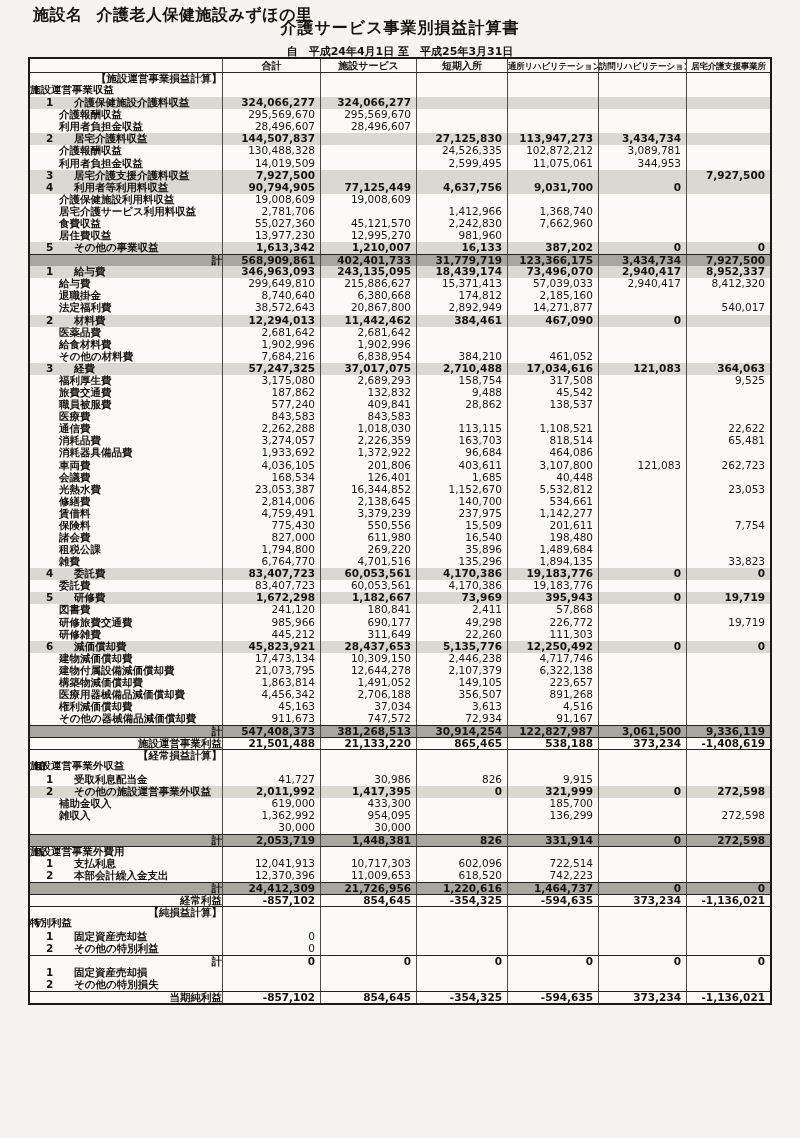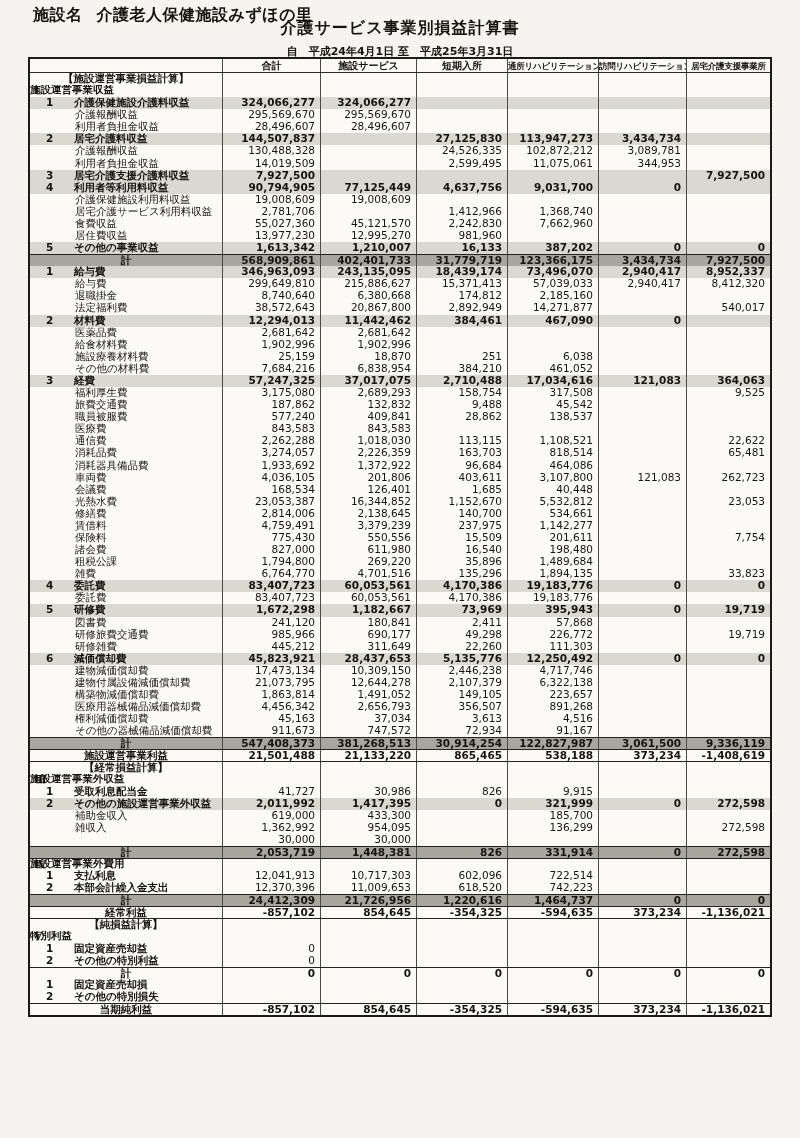--- a/index.html
+++ b/index.html
@@ -49,22 +49,22 @@
   .val{
     text-align:right;padding-right:5px;font-size:10.5px;line-height:11.8px;
   }
   .num{
     position:absolute;top:0;left:16px;font-weight:bold;
     font-size:10.5px;line-height:11.8px;
   }
   .sec .num{left:4px;font-family:"DejaVu Serif","Liberation Serif",serif;letter-spacing:-1px;}
   .sec .lt{font-family:Liberation Mono, monospace;}
   .cat .lt,.item .lt{padding-left:44px;}
-  .sub .lt{padding-left:45px;font-weight:normal;}
-  .bracket .lab,.total .lab,.totalp .lab,.profit .lab{text-align:center;}
+  .sub .lt{padding-left:29px;font-weight:bold;}
+  .bracket .lab,.total .lab,.totalp .lab,.profit .lab{text-align:right;}
   .cat{background:var(--shade-light,#d9d8d1);}
   .total{background:var(--shade-dark,#a7a69f);}
   .cat .val,.total .val,.totalp .val,.profit .val{font-weight:bold;}
   .bt{border-top:1px solid #24231e;}
 </style>
 </head>
 <body>
 
 <div class="facility">
   <span>施設名</span><span class="gap"></span><span>介護老人保健施設みずほの里</span>
@@ -344,31 +344,20 @@
         </div>
         <div class="cell val">1,902,996</div>
         <div class="cell val">1,902,996</div>
         <div class="cell val"></div>
         <div class="cell val"></div>
         <div class="cell val"></div>
         <div class="cell val"></div>
       </div>
       <div class="row sub">
         <div class="cell lab">
-          <span class="lt">施設療養材料費</span>
-        </div>
-        <div class="cell val">25,159</div>
-        <div class="cell val">18,870</div>
-        <div class="cell val">251</div>
-        <div class="cell val">6,038</div>
-        <div class="cell val"></div>
-        <div class="cell val"></div>
-      </div>
-      <div class="row sub">
-        <div class="cell lab">
           <span class="lt">その他の材料費</span>
         </div>
         <div class="cell val">7,684,216</div>
         <div class="cell val">6,838,954</div>
         <div class="cell val">384,210</div>
         <div class="cell val">461,052</div>
         <div class="cell val"></div>
         <div class="cell val"></div>
       </div>
       <div class="row cat">
@@ -670,21 +659,21 @@
         <div class="cell val">149,105</div>
         <div class="cell val">223,657</div>
         <div class="cell val"></div>
         <div class="cell val"></div>
       </div>
       <div class="row sub">
         <div class="cell lab">
           <span class="lt">医療用器械備品減価償却費</span>
         </div>
         <div class="cell val">4,456,342</div>
-        <div class="cell val">2,656,793</div>
+        <div class="cell val">2,706,188</div>
         <div class="cell val">356,507</div>
         <div class="cell val">891,268</div>
         <div class="cell val"></div>
         <div class="cell val"></div>
       </div>
       <div class="row sub">
         <div class="cell lab">
           <span class="lt">権利減価償却費</span>
         </div>
         <div class="cell val">45,163</div>

